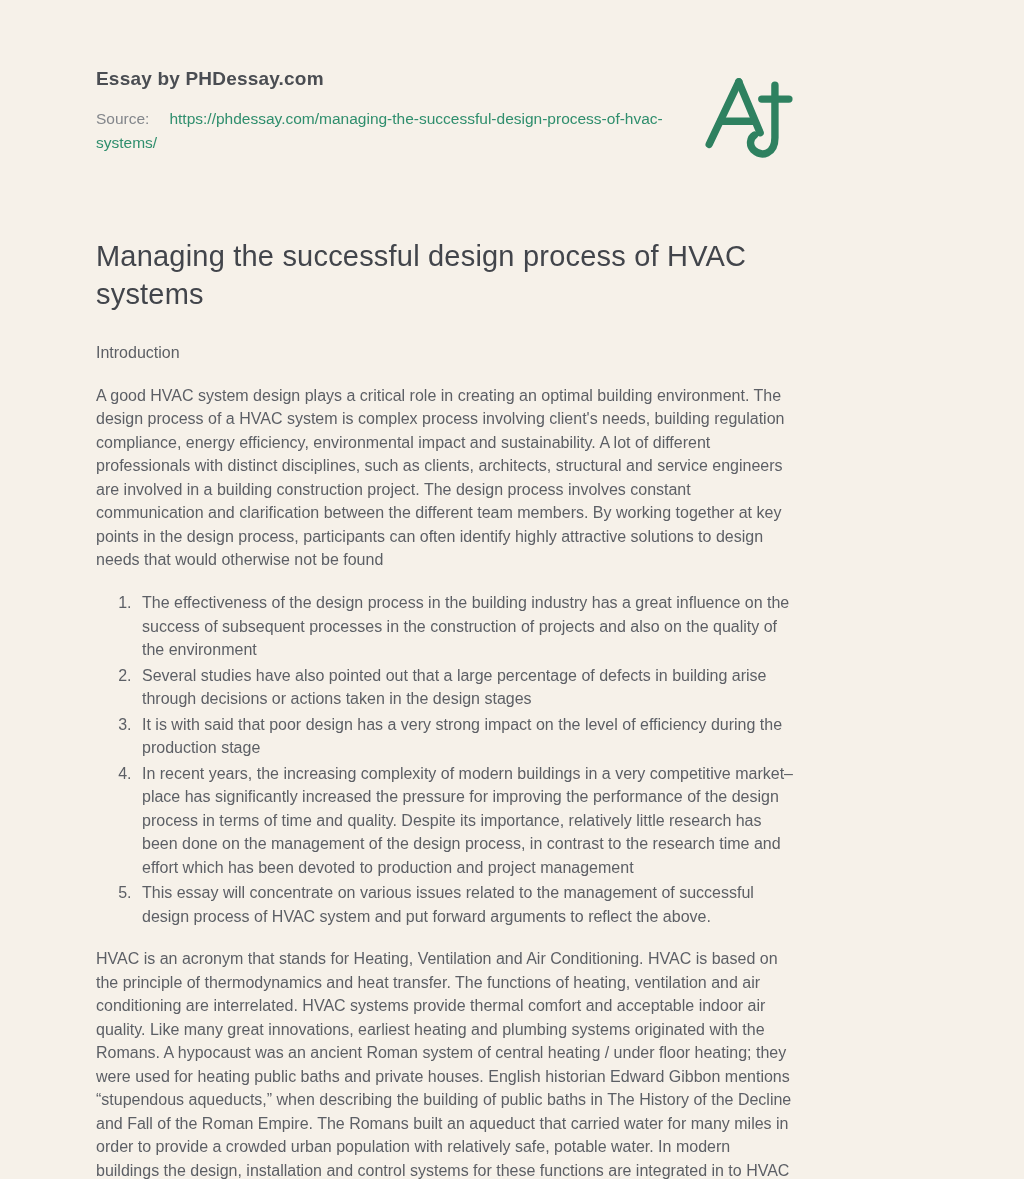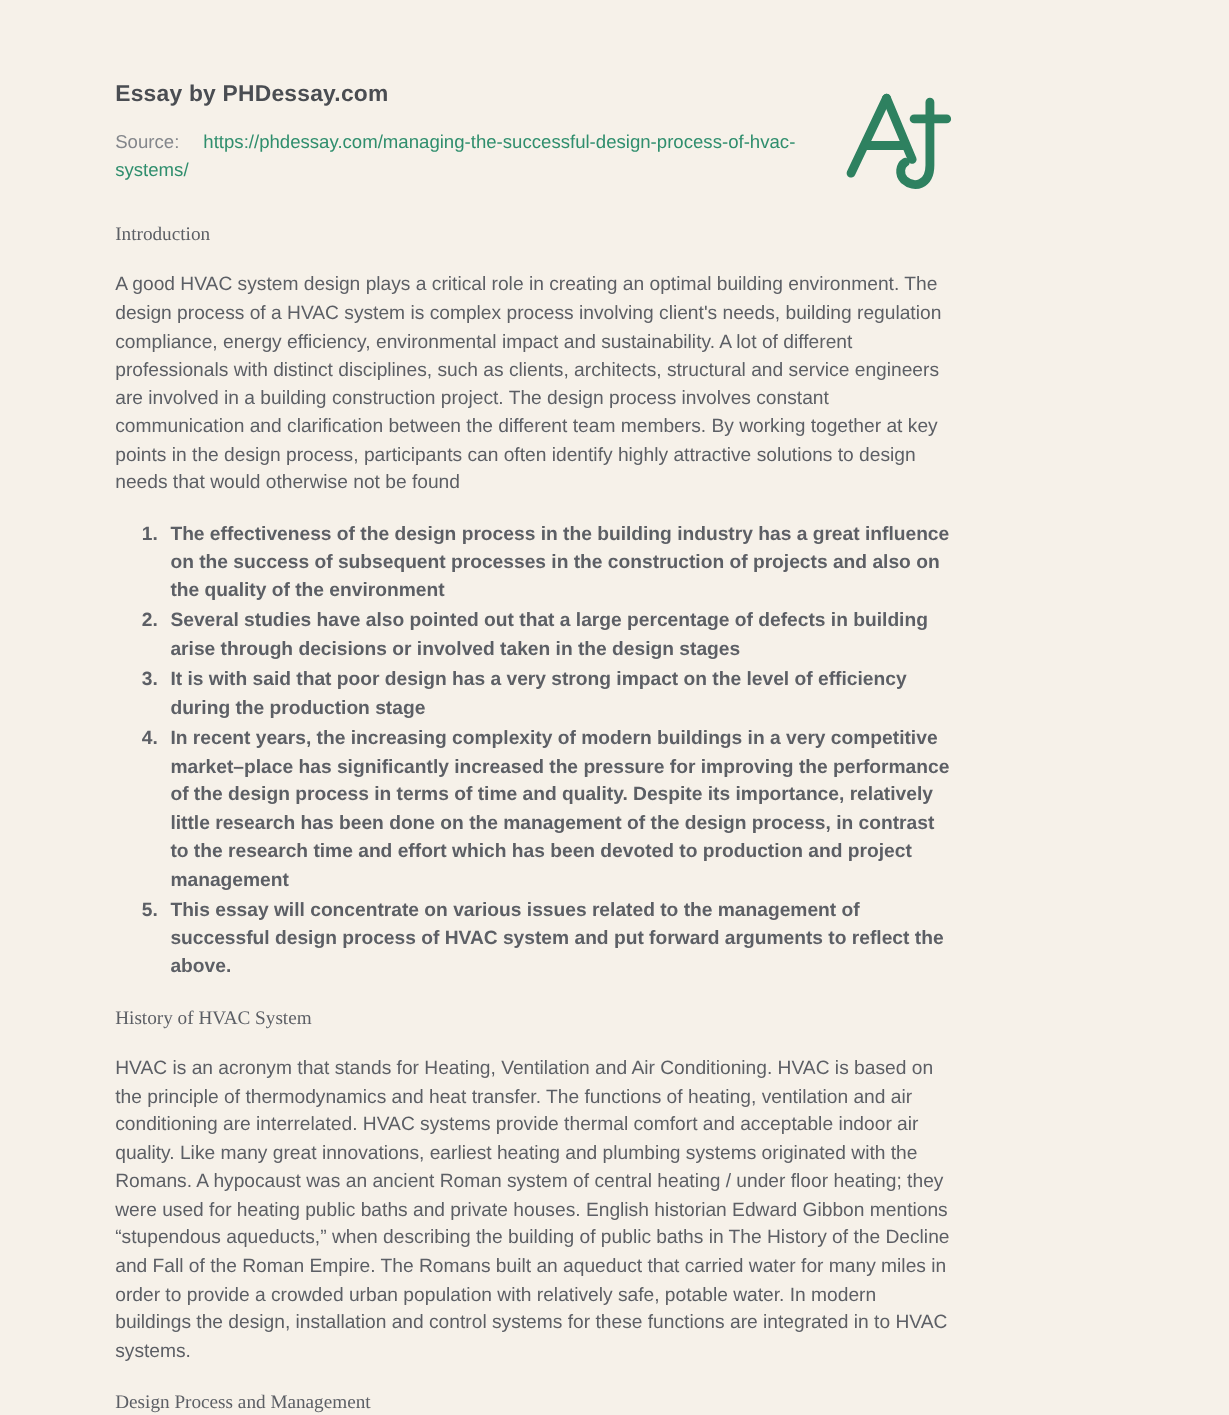--- a/index.html
+++ b/index.html
@@ -62,26 +62,24 @@
     line-height:1.3;
   }
   .content{margin-top:28px;}
   .content p{
     font-size:16px;
     line-height:1.47;
     margin:0 0 19px 0;
   }
   .section-heading{
     color:var(--body);
-    font-family:Liberation Serif, serif;
   }
   ol.key-points{
     margin:0 0 19px 0;
     padding-left:40px;
-    font-weight:bold;
   }
   ol.key-points li{
     font-size:16px;
     line-height:1.47;
     margin-bottom:2px;
     padding-left:6px;
   }
 </style>
 </head>
 <body>
@@ -104,35 +102,35 @@
           <path d="M24 60 L64 60"></path>
 
           <path d="M90 16 L90 80 C90 100 74 104 64 95 C58 89 60 80 65 77"></path>
 
           <path d="M74 33 L107 33"></path>
         </g>
       </svg>
     </div>
   </header>
 
+  <h1 class="title">Managing the successful design process of HVAC systems</h1>
 
   <main class="content">
     <p class="section-heading">Introduction</p>
 
     <p>A good HVAC system design plays a critical role in creating an optimal building environment. The design process of a HVAC system is complex process involving client's needs, building regulation compliance, energy efficiency, environmental impact and sustainability. A lot of different professionals with distinct disciplines, such as clients, architects, structural and service engineers are involved in a building construction project. The design process involves constant communication and clarification between the different team members. By working together at key points in the design process, participants can often identify highly attractive solutions to design needs that would otherwise not be found</p>
 
     <ol class="key-points">
       <li>The effectiveness of the design process in the building industry has a great influence on the success of subsequent processes in the construction of projects and also on the quality of the environment</li>
-      <li>Several studies have also pointed out that a large percentage of defects in building arise through decisions or involved taken in the design stages</li>
+      <li>Several studies have also pointed out that a large percentage of defects in building arise through decisions or actions taken in the design stages</li>
       <li>It is with said that poor design has a very strong impact on the level of efficiency during the production stage</li>
       <li>In recent years, the increasing complexity of modern buildings in a very competitive market–place has significantly increased the pressure for improving the performance of the design process in terms of time and quality. Despite its importance, relatively little research has been done on the management of the design process, in contrast to the research time and effort which has been devoted to production and project management</li>
       <li>This essay will concentrate on various issues related to the management of successful design process of HVAC system and put forward arguments to reflect the above.</li>
     </ol>
 
-    <p class="section-heading">History of HVAC System</p>
 
     <p>HVAC is an acronym that stands for Heating, Ventilation and Air Conditioning. HVAC is based on the principle of thermodynamics and heat transfer. The functions of heating, ventilation and air conditioning are interrelated. HVAC systems provide thermal comfort and acceptable indoor air quality. Like many great innovations, earliest heating and plumbing systems originated with the Romans. A hypocaust was an ancient Roman system of central heating / under floor heating; they were used for heating public baths and private houses. English historian Edward Gibbon mentions “stupendous aqueducts,” when describing the building of public baths in The History of the Decline and Fall of the Roman Empire. The Romans built an aqueduct that carried water for many miles in order to provide a crowded urban population with relatively safe, potable water. In modern buildings the design, installation and control systems for these functions are integrated in to HVAC systems.</p>
 
     <p class="section-heading">Design Process and Management</p>
 
     <p>Management the history of mankind, pe</p>
   </main>
 
 </div>
 

